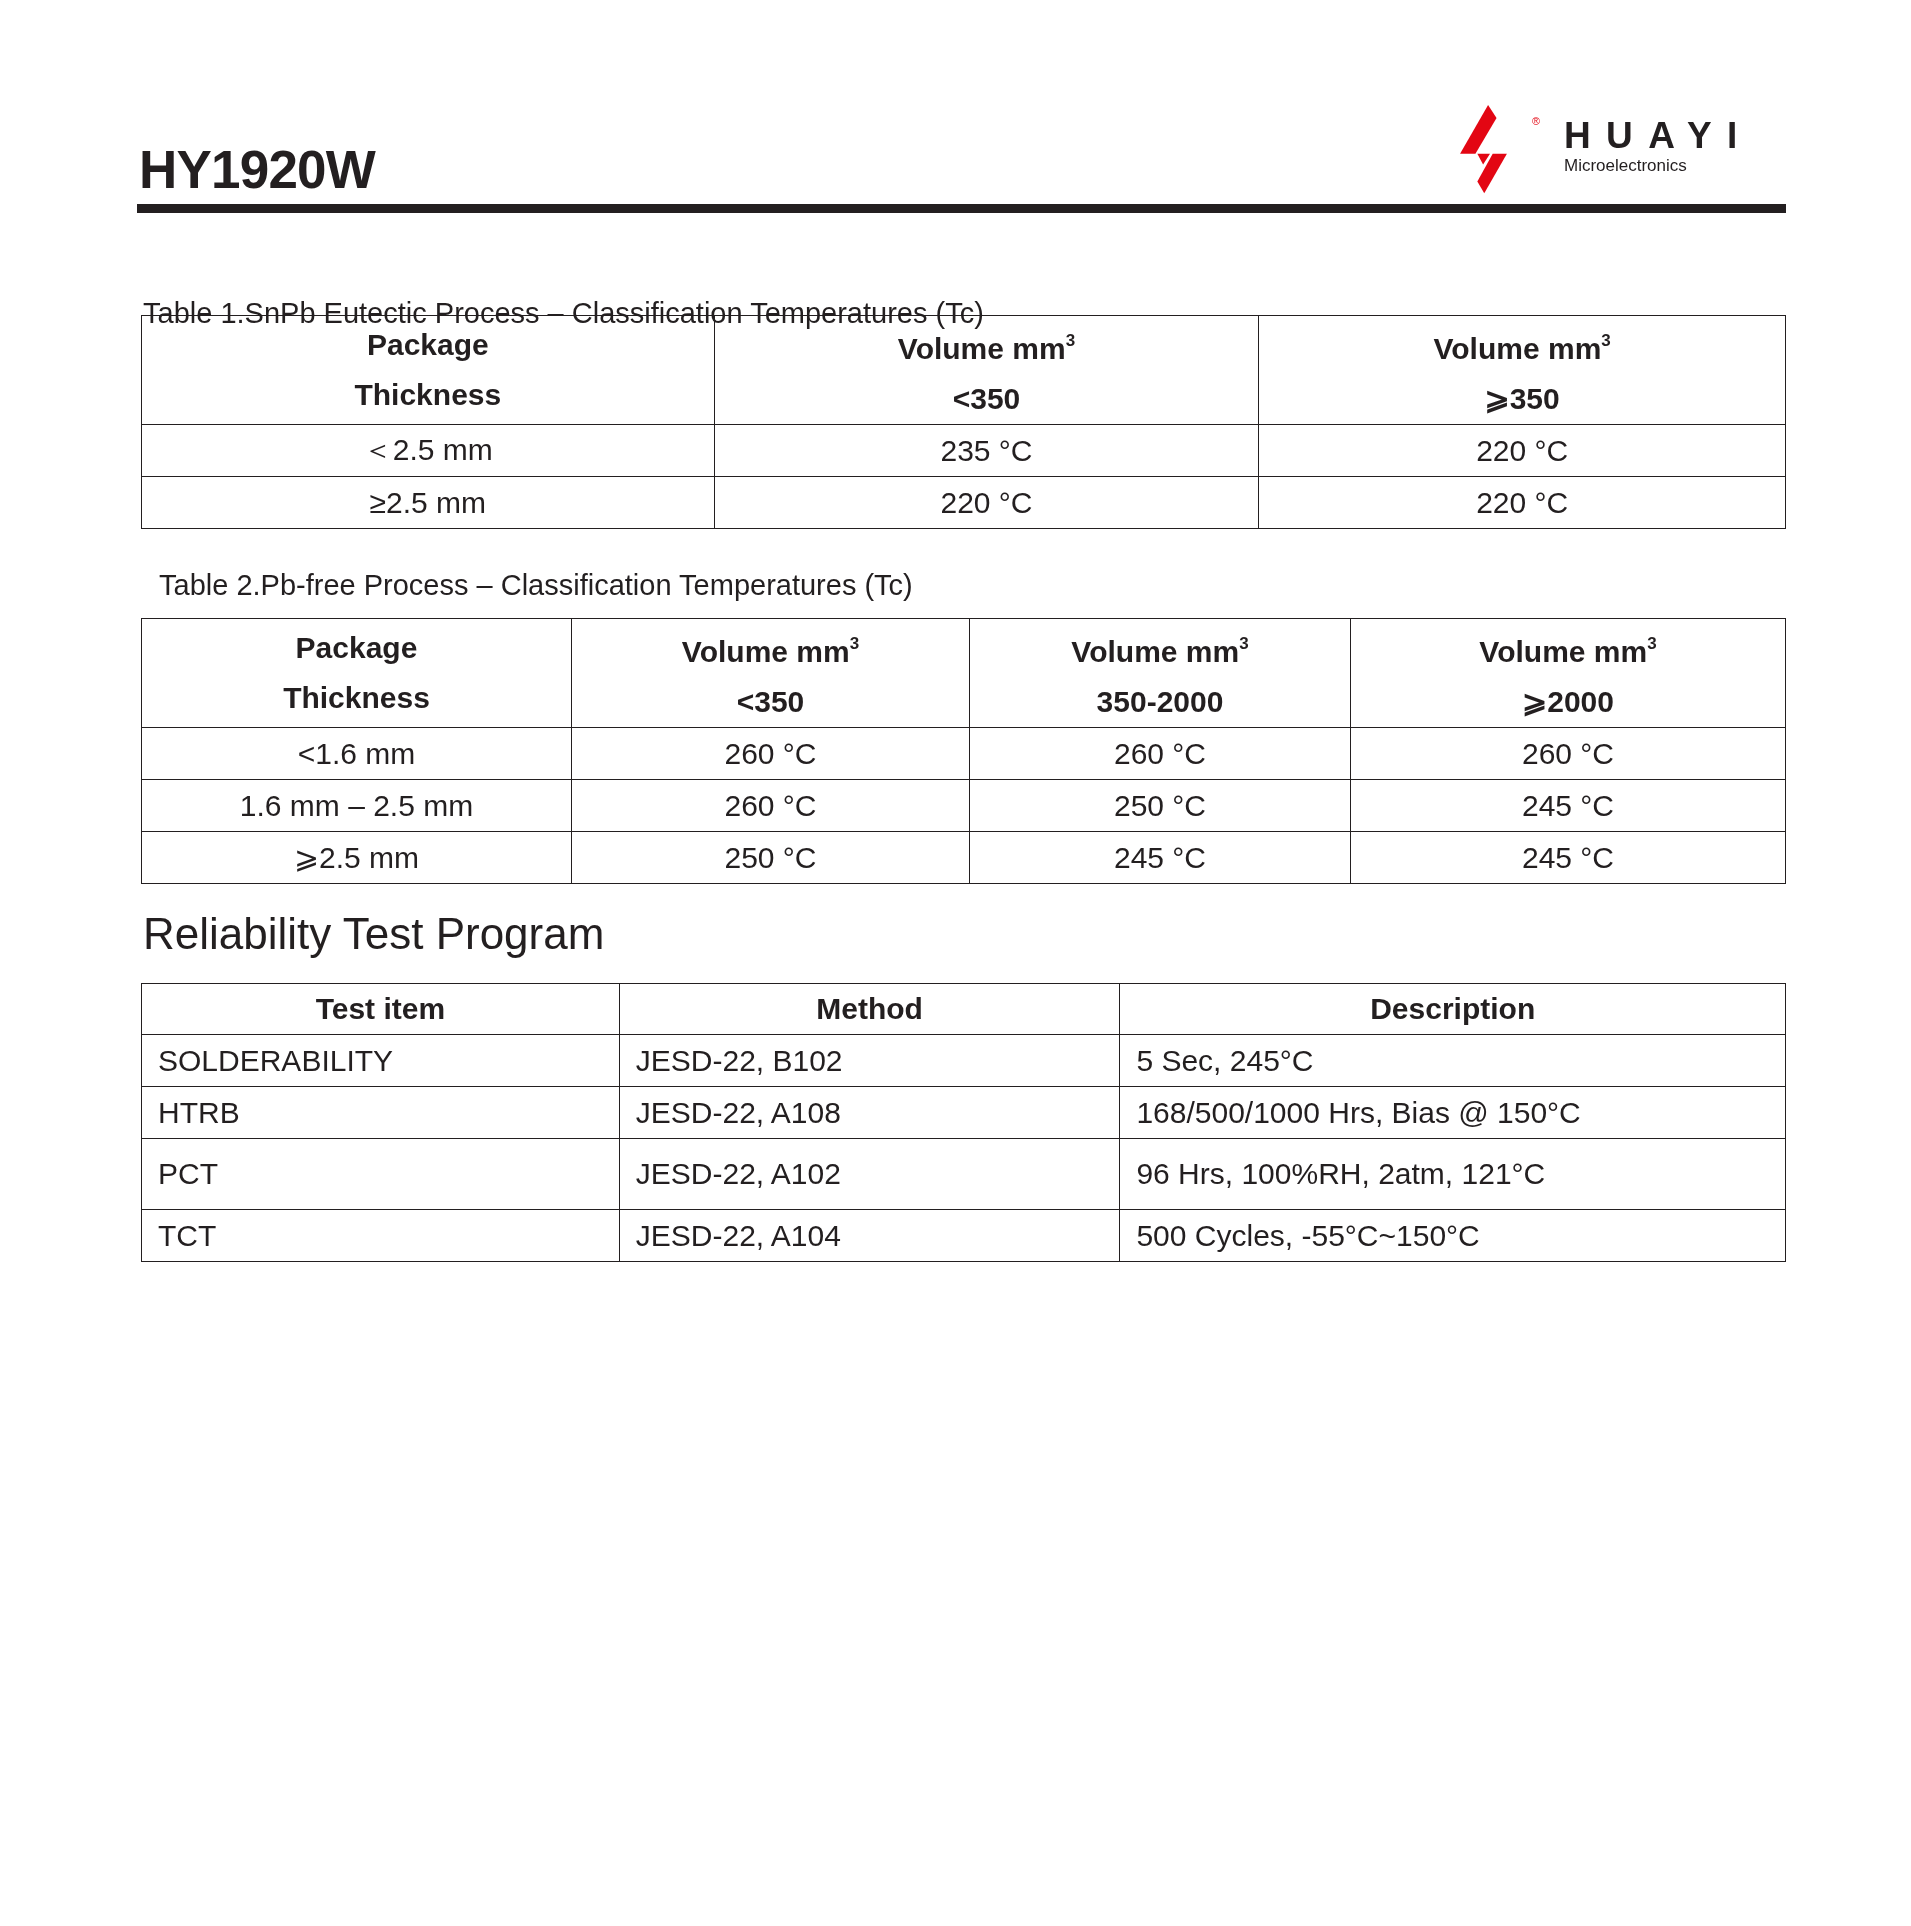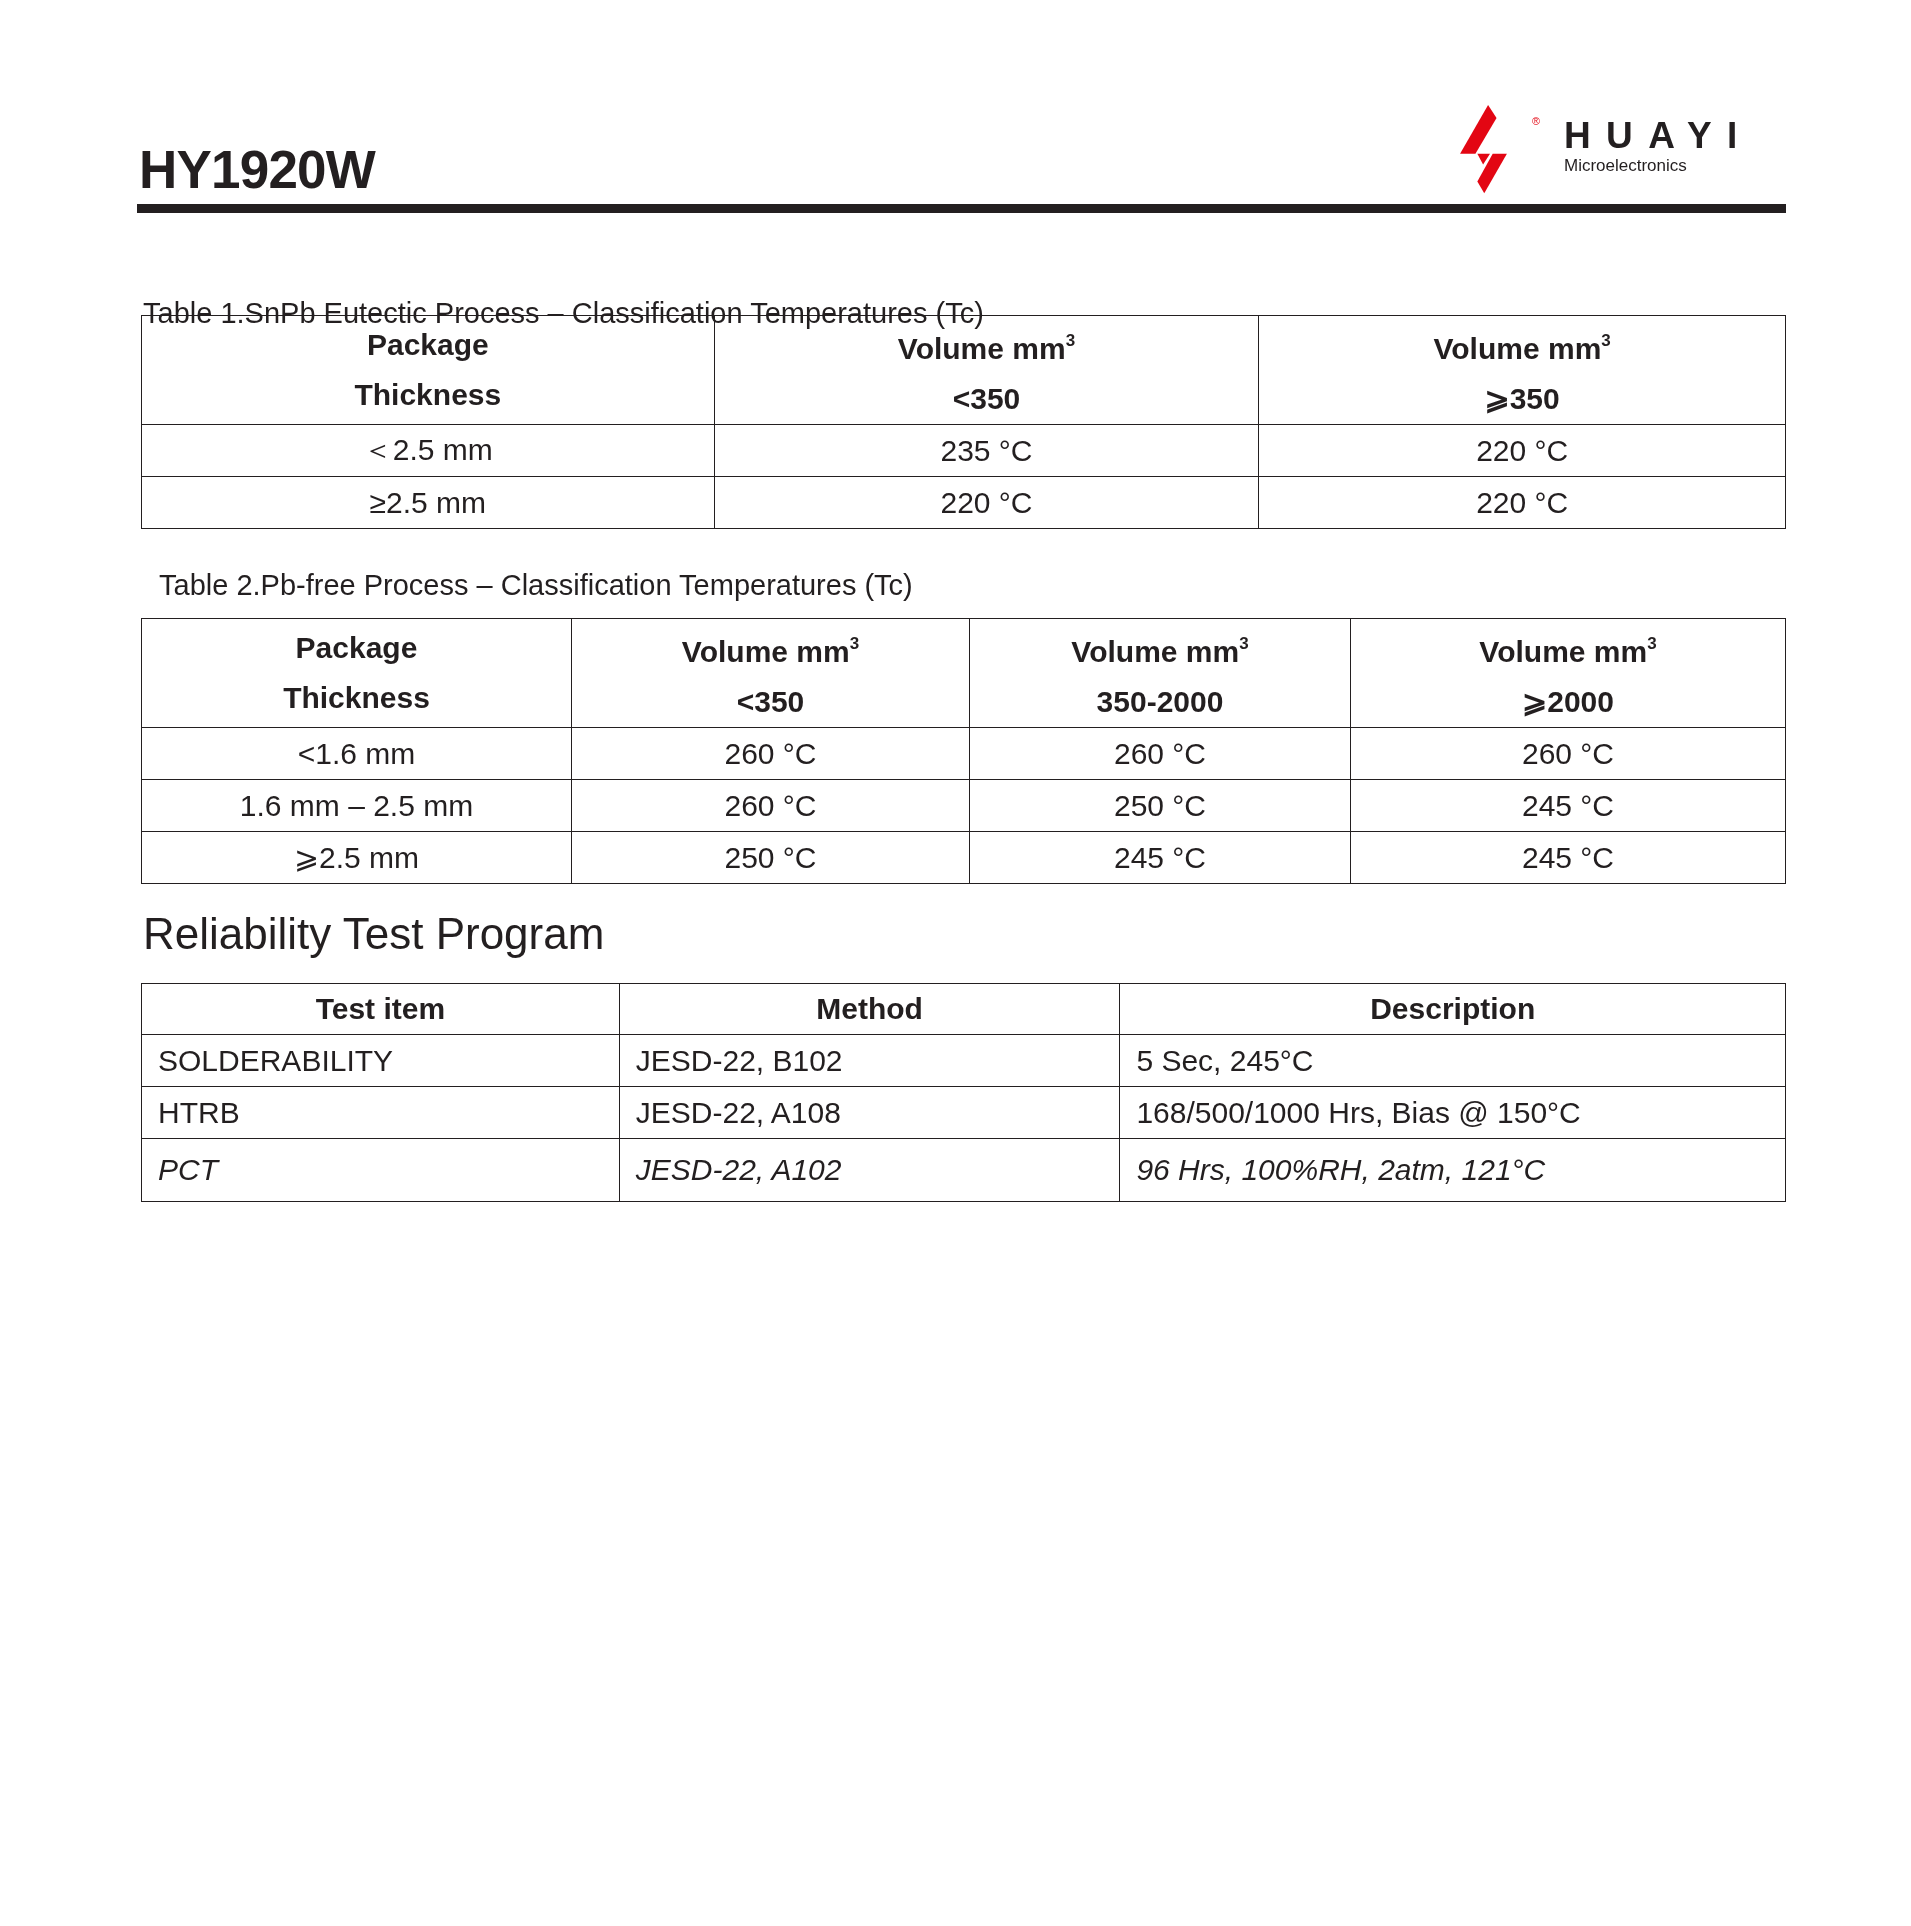--- a/index.html
+++ b/index.html
@@ -41,21 +41,21 @@
 
   #t1 { left: 141px; top: 307px; width: 1645px; }
   #t2 { left: 141px; top: 610px; width: 1645px; }
 
   .section-title {
     position: absolute; left: 143px; top: 909px; font-size: 44px; font-weight: normal;
   }
   #t3 { left: 141px; top: 975px; width: 1645px; font-size: 30px; }
   #t3 tr.head td { font-weight: bold; height: 51px; text-align: center; }
   #t3 tr.body td { height: 52px; text-align: left; padding-left: 16px; }
-  #t3 tr.body.tall td { height: 63px; font-style: italic; }
+  #t3 tr.body.tall td { height: 71px; }
 </style>
 </head>
 <body>
 
 <div class="header-title">HY1920W</div>
 
 <div class="logo">
   <svg viewBox="0 0 880 250" style="position:absolute;left:0;top:0;width:339px;height:96px;">
     <polygon points="103,13 125,47 70,140 30,140" fill="#e30613"></polygon>
     <polygon points="75,140 108,140 90,168" fill="#e30613"></polygon>
@@ -151,15 +151,20 @@
   <tr class="body">
     <td>HTRB</td>
     <td>JESD-22, A108</td>
     <td>168/500/1000 Hrs, Bias @ 150°C</td>
   </tr>
   <tr class="body tall">
     <td>PCT</td>
     <td>JESD-22, A102</td>
     <td>96 Hrs, 100%RH, 2atm, 121°C</td>
   </tr>
+  <tr class="body">
+    <td>TCT</td>
+    <td>JESD-22, A104</td>
+    <td>500 Cycles, -55°C~150°C</td>
+  </tr>
 </tbody>
   </table>
 
 
 </body></html>

